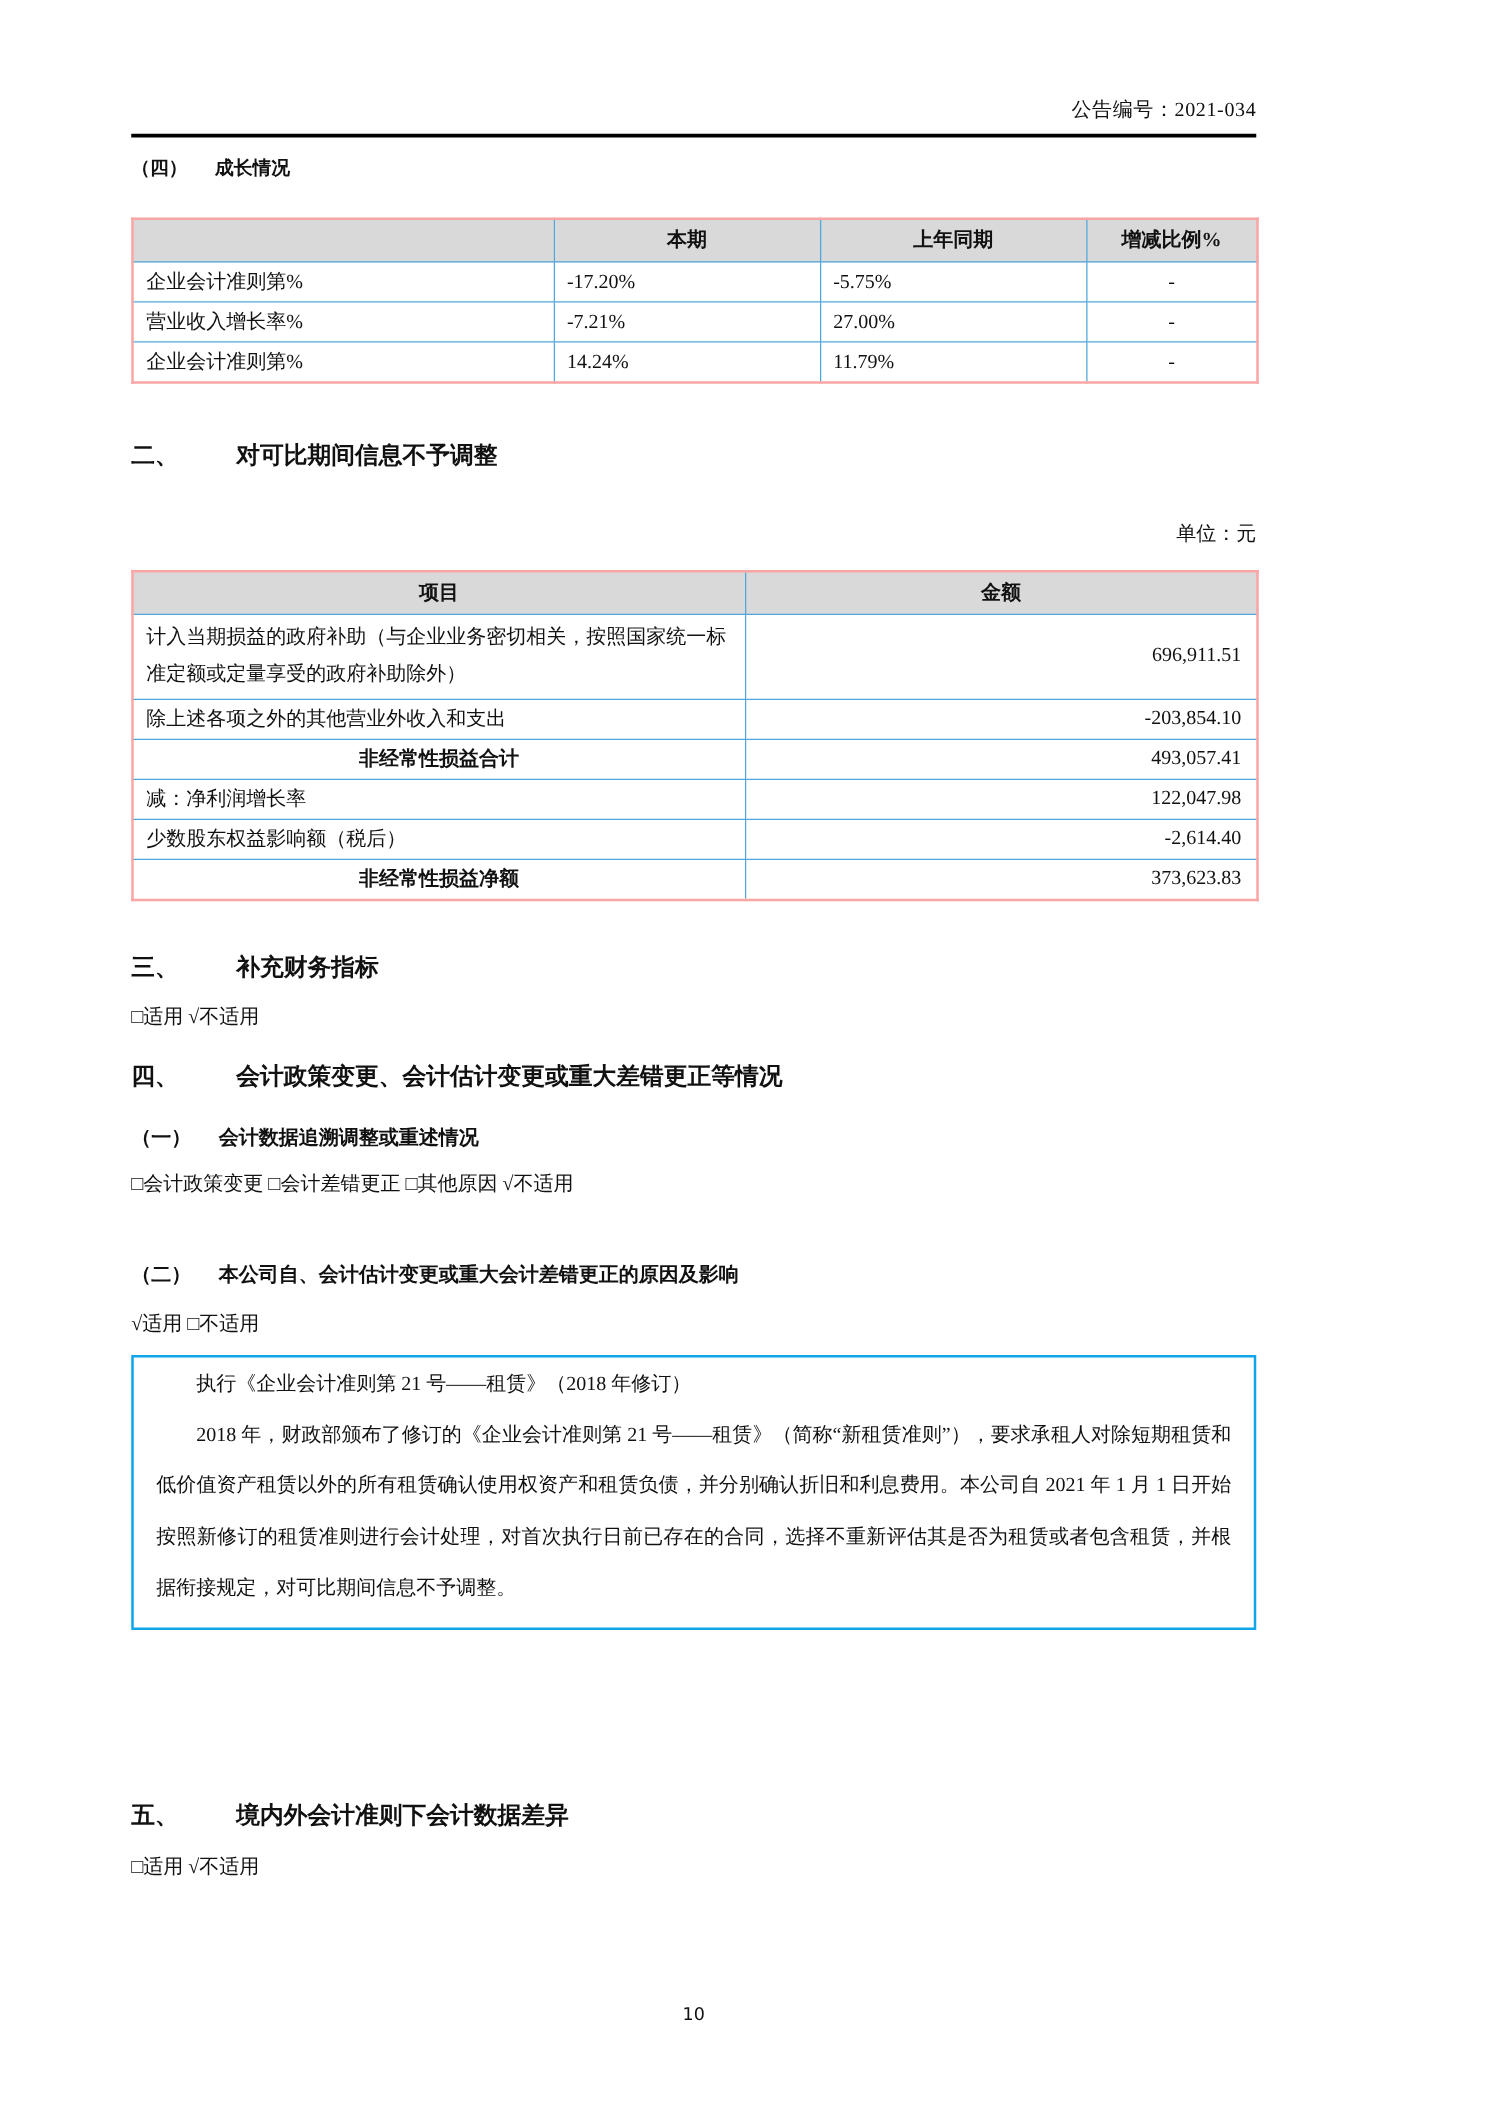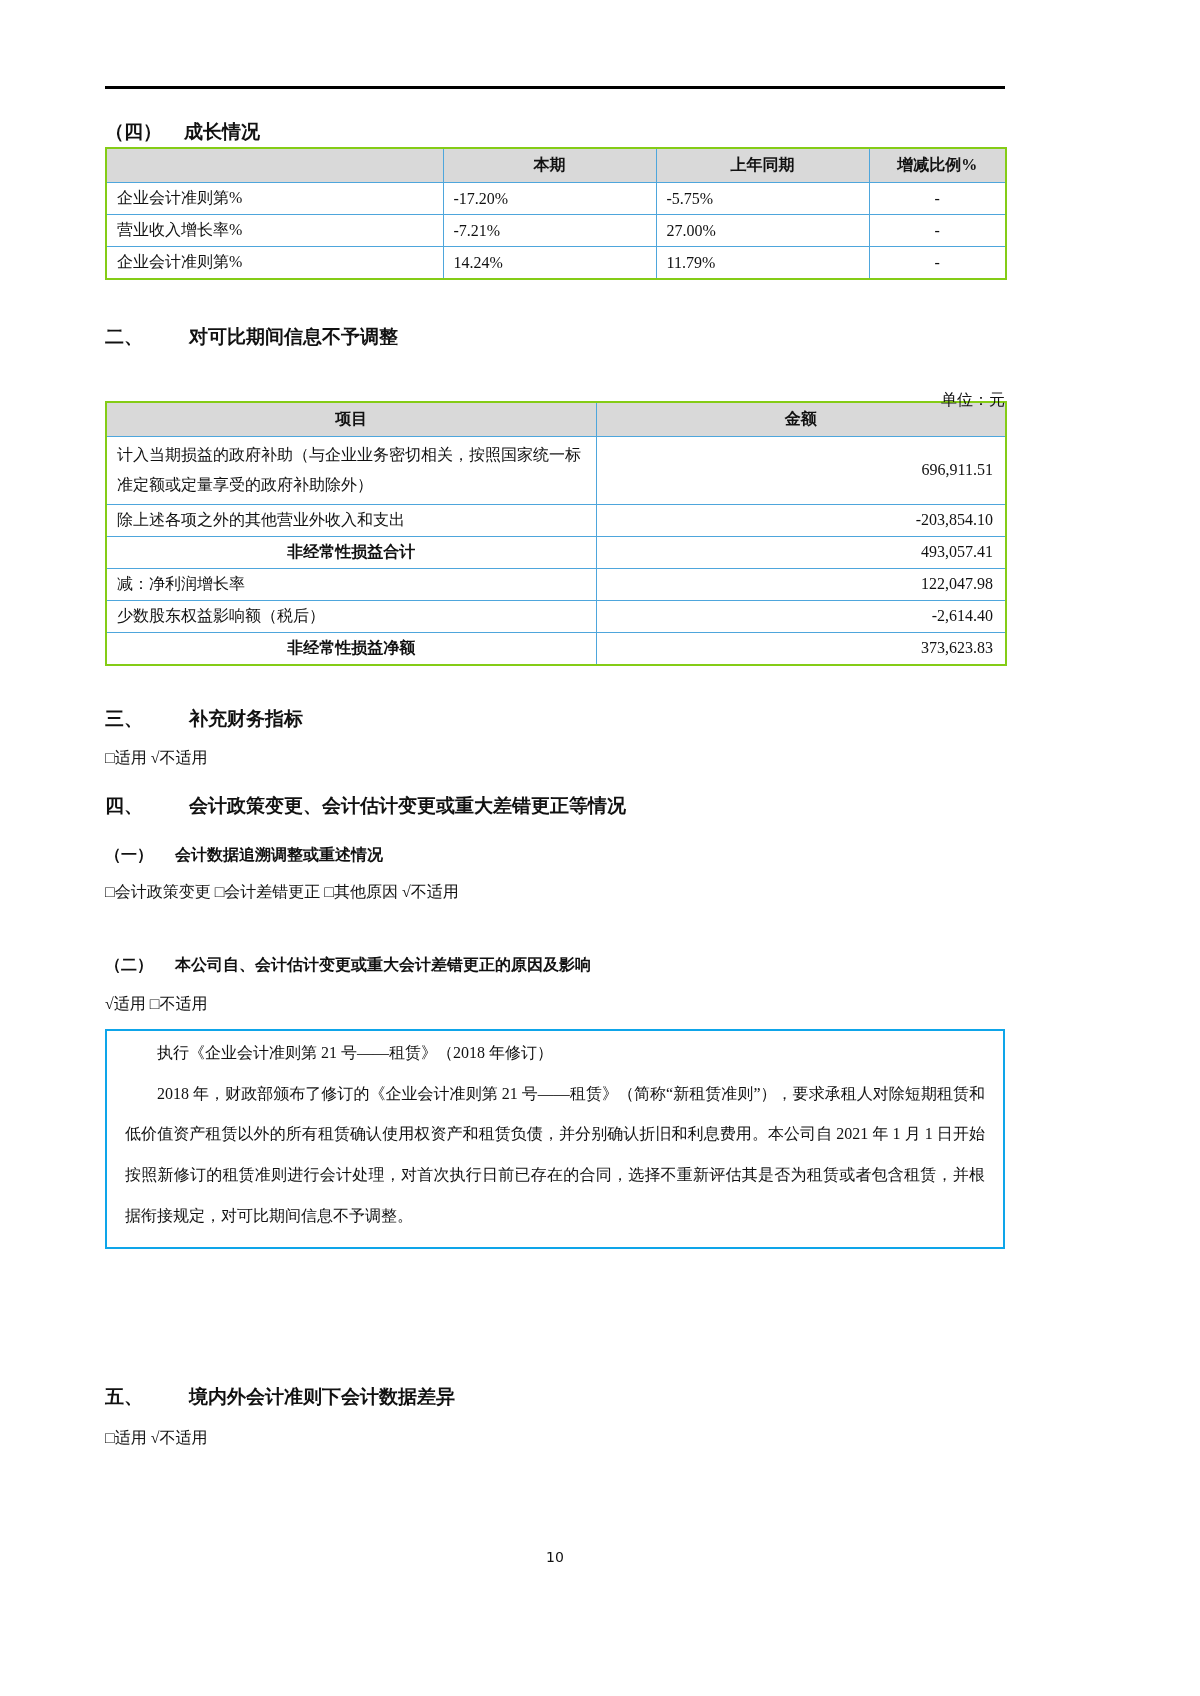--- a/index.html
+++ b/index.html
@@ -6,27 +6,27 @@
   body{
     width:1200px;height:1696px;background:#ffffff;color:#111111;
     font-family:"Liberation Serif","DejaVu Serif",serif;
     overflow:hidden;
   }
   .page{box-sizing:border-box;width:1200px;height:1696px;padding:78px 195px 0 105px;position:relative;}
 
   .announcement{font-size:16px;text-align:right;letter-spacing:.5px;}
   .rule{border-bottom:3px solid #000;margin-top:8px;width:100%;}
 
-  .h-sub{font-size:19px;font-weight:bold;margin-top:30px;}
+  .h-sub{font-size:15px;font-weight:bold;margin-top:15px;}
   .h-sub .idx{margin-right:22px;}
   .h-main{font-size:19px;font-weight:bold;margin-top:44px;}
   .h-main .idx{margin-right:46px;}
 
   table{border-collapse:collapse;width:900px;table-layout:fixed;}
-  table.tbl{border:2px solid #84cc16;margin-top:2px;}
+  table.tbl{border:2px solid #fca5a5;margin-top:30px;}
   .tbl td,.tbl th{border:1px solid #4ea6dc;font-size:16px;padding:3px 10px;vertical-align:middle;}
   .tbl thead th{background:#d9d9d9;font-weight:bold;text-align:center;height:27px;}
   .tbl td{height:25px;}
   .lbl{text-align:left;}
   .num{text-align:left;padding-right:40px !important;}
   .amt{text-align:right;padding-right:12px !important;}
   .dash{text-align:center;}
   .total-lbl{font-weight:bold;text-align:center;}
 
   .unit-note{font-size:16px;text-align:right;margin-top:40px;margin-bottom:-12px;}
@@ -43,20 +43,21 @@
   .reason-box p.body{text-indent:2em;}
 
   .section-five{margin-top:135px;}
   .page-number{font-size:14px;text-align:center;margin-top:100px;font-family:"DejaVu Sans","Liberation Sans",sans-serif;}
 </style>
 </head>
 <body>
 
 <div class="page">
 
+  <div class="announcement">公告编号：2021-034</div>
   <div class="rule"></div>
 
   <div class="h-sub">
     <span class="idx">（四）</span><span>成长情况</span>
   </div>
 
   <table class="tbl">
     <colgroup>
         <col style="width:337px">
         <col style="width:213px">

